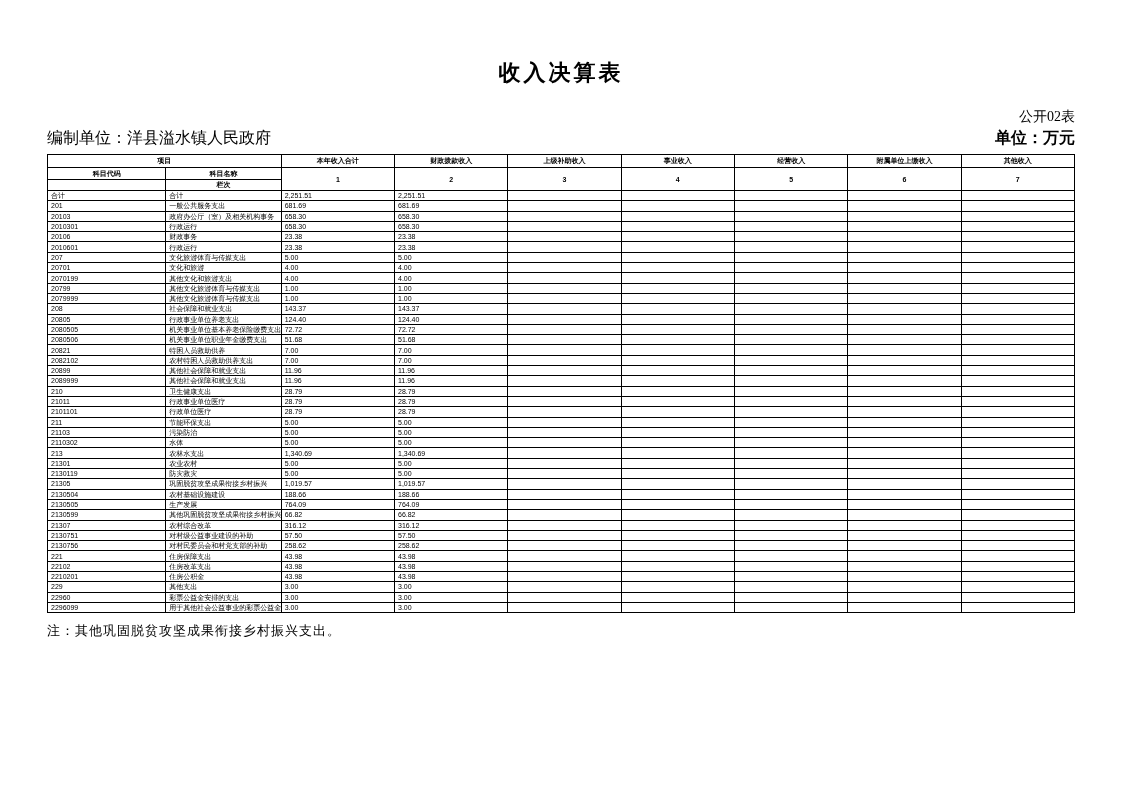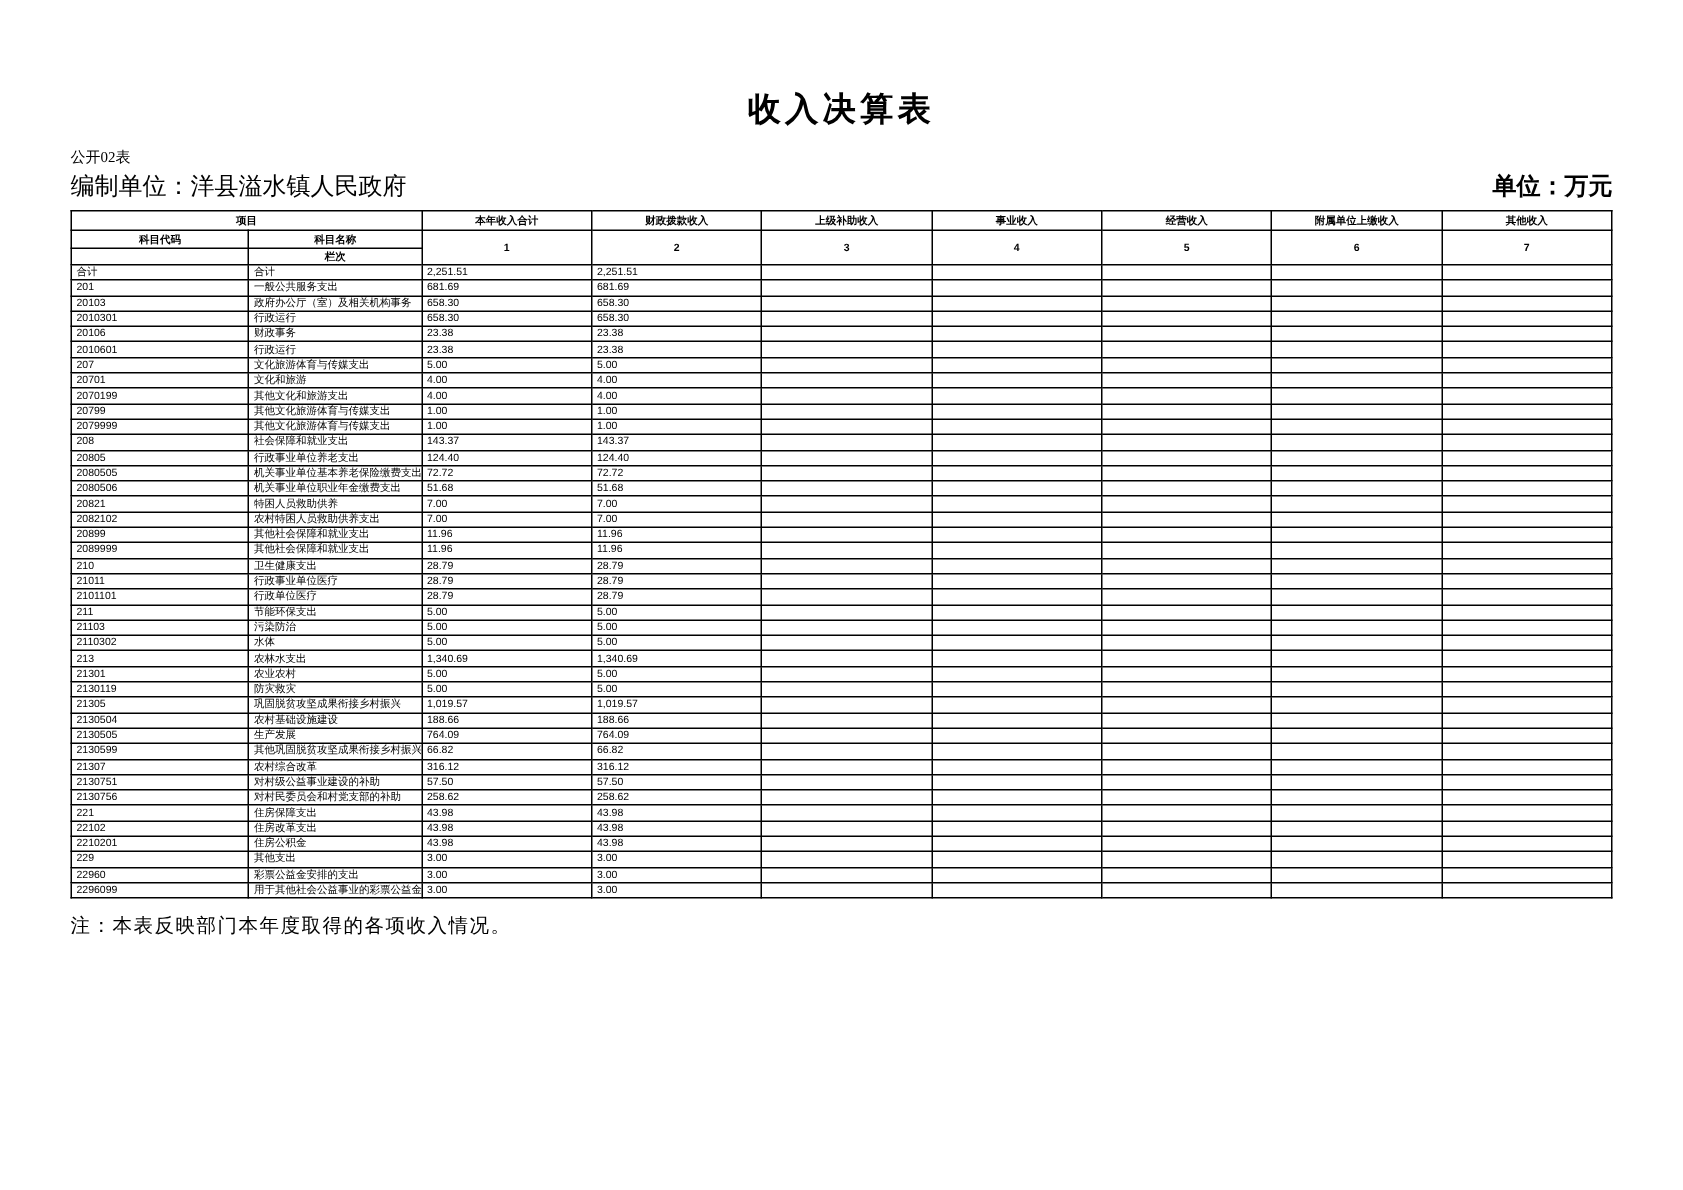--- a/index.html
+++ b/index.html
@@ -1,19 +1,19 @@
 <!DOCTYPE html>
 <html><head>
 <meta charset="utf-8">
 <style>
   html,body{margin:0;padding:0;background:#fff;}
   body{width:1122px;height:793px;font-family:"Liberation Sans",sans-serif;color:#000;}
   .page{box-sizing:border-box;width:1122px;height:793px;padding:0 47px;position:relative;}
   .title{margin:0;padding-top:58px;text-align:center;font-size:22px;font-weight:bold;letter-spacing:3px;font-family:"Liberation Sans",sans-serif;}
-  .table-label{ font-size:10px;margin-top:10px;font-family:"Liberation Serif",serif;}
+  .table-label{ text-align:right;font-size:14px;margin-top:20px;font-family:"Liberation Serif",serif;}
   .meta-row{display:flex;justify-content:space-between;align-items:flex-end;margin-top:2px;font-family:"Liberation Serif",serif;gap:10px;}
   .org-label{font-size:16px;}
   .unit-label{font-size:16px;font-weight:bold;}
   table.main{border-collapse:collapse;width:1028px;margin-top:5px;table-layout:fixed;}
   table.main th,table.main td{border:1px solid #000;overflow:hidden;white-space:nowrap;}
   table.main th{font-size:7px;font-weight:bold;text-align:center;padding:0 2px;}
   table.main td{font-size:7px;font-weight:normal;text-align:left;padding:0 3px;height:9.3px;line-height:9px;}
   tr.h1 th{height:12px;}
   tr.h2 th{height:11px;}
   tr.h3 th{height:8px;}
@@ -522,14 +522,14 @@
           <td>3.00</td>
           <td></td>
           <td></td>
           <td></td>
           <td></td>
           <td></td>
         </tr>
       </tbody>
   </table>
 
-  <div class="note">注：本表反映部门本年度取得的各项收入情况。</div>
+  <div class="note">注：其他巩固脱贫攻坚成果衔接乡村振兴支出。</div>
 </div>
 
 </body></html>

